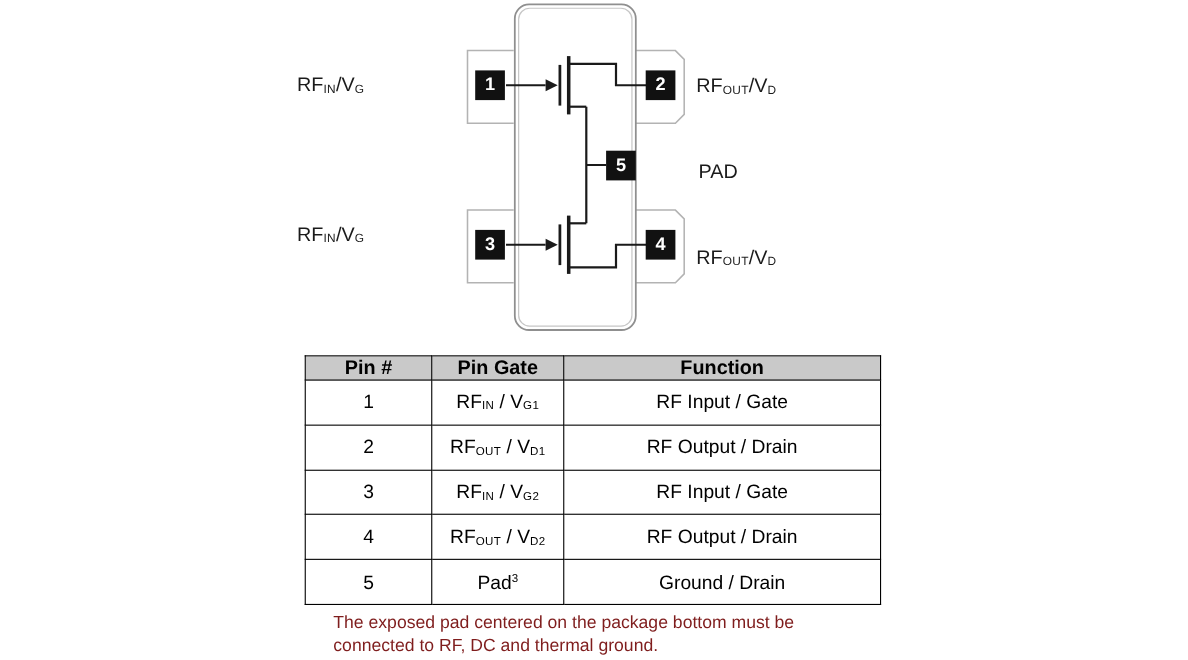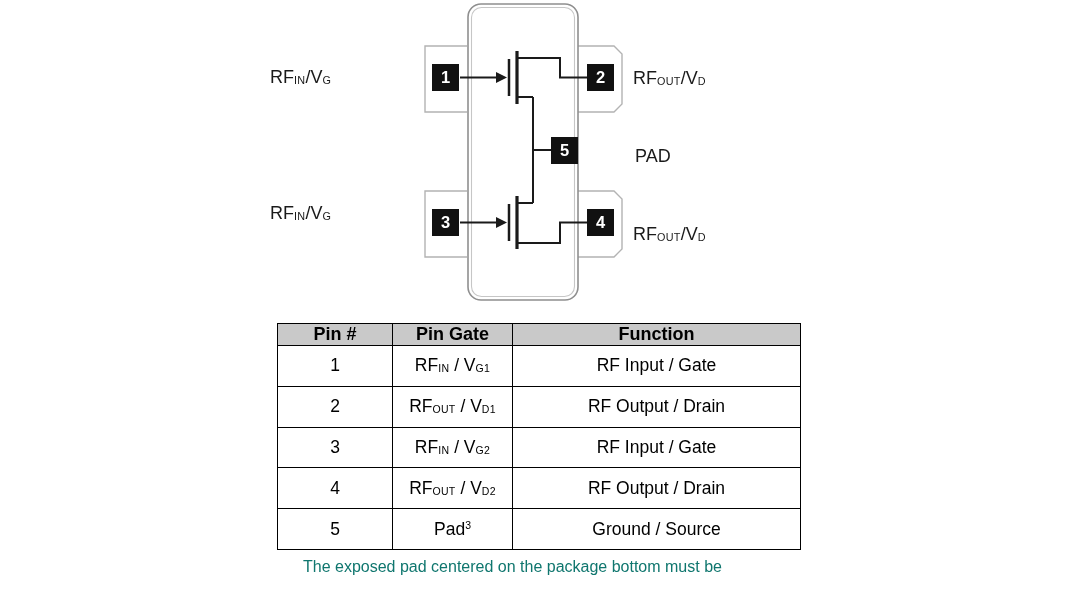--- a/index.html
+++ b/index.html
@@ -33,21 +33,21 @@
     border-collapse:collapse; table-layout:fixed; background:#fff;
   }
   .pin-table th, .pin-table td {
     border:1.6px solid #000; text-align:center; vertical-align:middle;
     font-size:17.5px; padding:0 4px;
   }
   .pin-table th {
     background:var(--table-header-bg,#c9c9c9); font-weight:bold; font-size:18px; height:20px;
   }
 
-  .note { position:absolute; left:303px; top:556px; font-size:16px; line-height:21px; color:#0f766e; }
+  .note { position:absolute; left:303px; top:556px; font-size:16px; line-height:21px; color:#7f1d1d; }
 </style>
 </head>
 <body>
 
 <div class="stage">
 
   <svg class="schematic" width="1080" height="320" viewBox="0 0 1080 320">
 
     <path class="lead" d="M467,46 H425 V112 H467"></path>
     <path class="lead" d="M467,191 H425 V257 H467"></path>
@@ -120,22 +120,23 @@
         <td>RF Input / Gate</td>
       </tr>
       <tr>
         <td>4</td>
         <td><span>RF</span><span class="sub">OUT</span><span> / V</span><span class="sub">D2</span></td>
         <td>RF Output / Drain</td>
       </tr>
       <tr>
         <td>5</td>
         <td><span>Pad</span><span class="sup">3</span></td>
-        <td>Ground / Source</td>
+        <td>Ground / Drain</td>
       </tr>
     </tbody>
   </table>
 
   <div class="note">
     <div>The exposed pad centered on the package bottom must be</div>
+    <div>connected to RF, DC and thermal ground.</div>
   </div>
 
 </div>
 
 </body></html>

